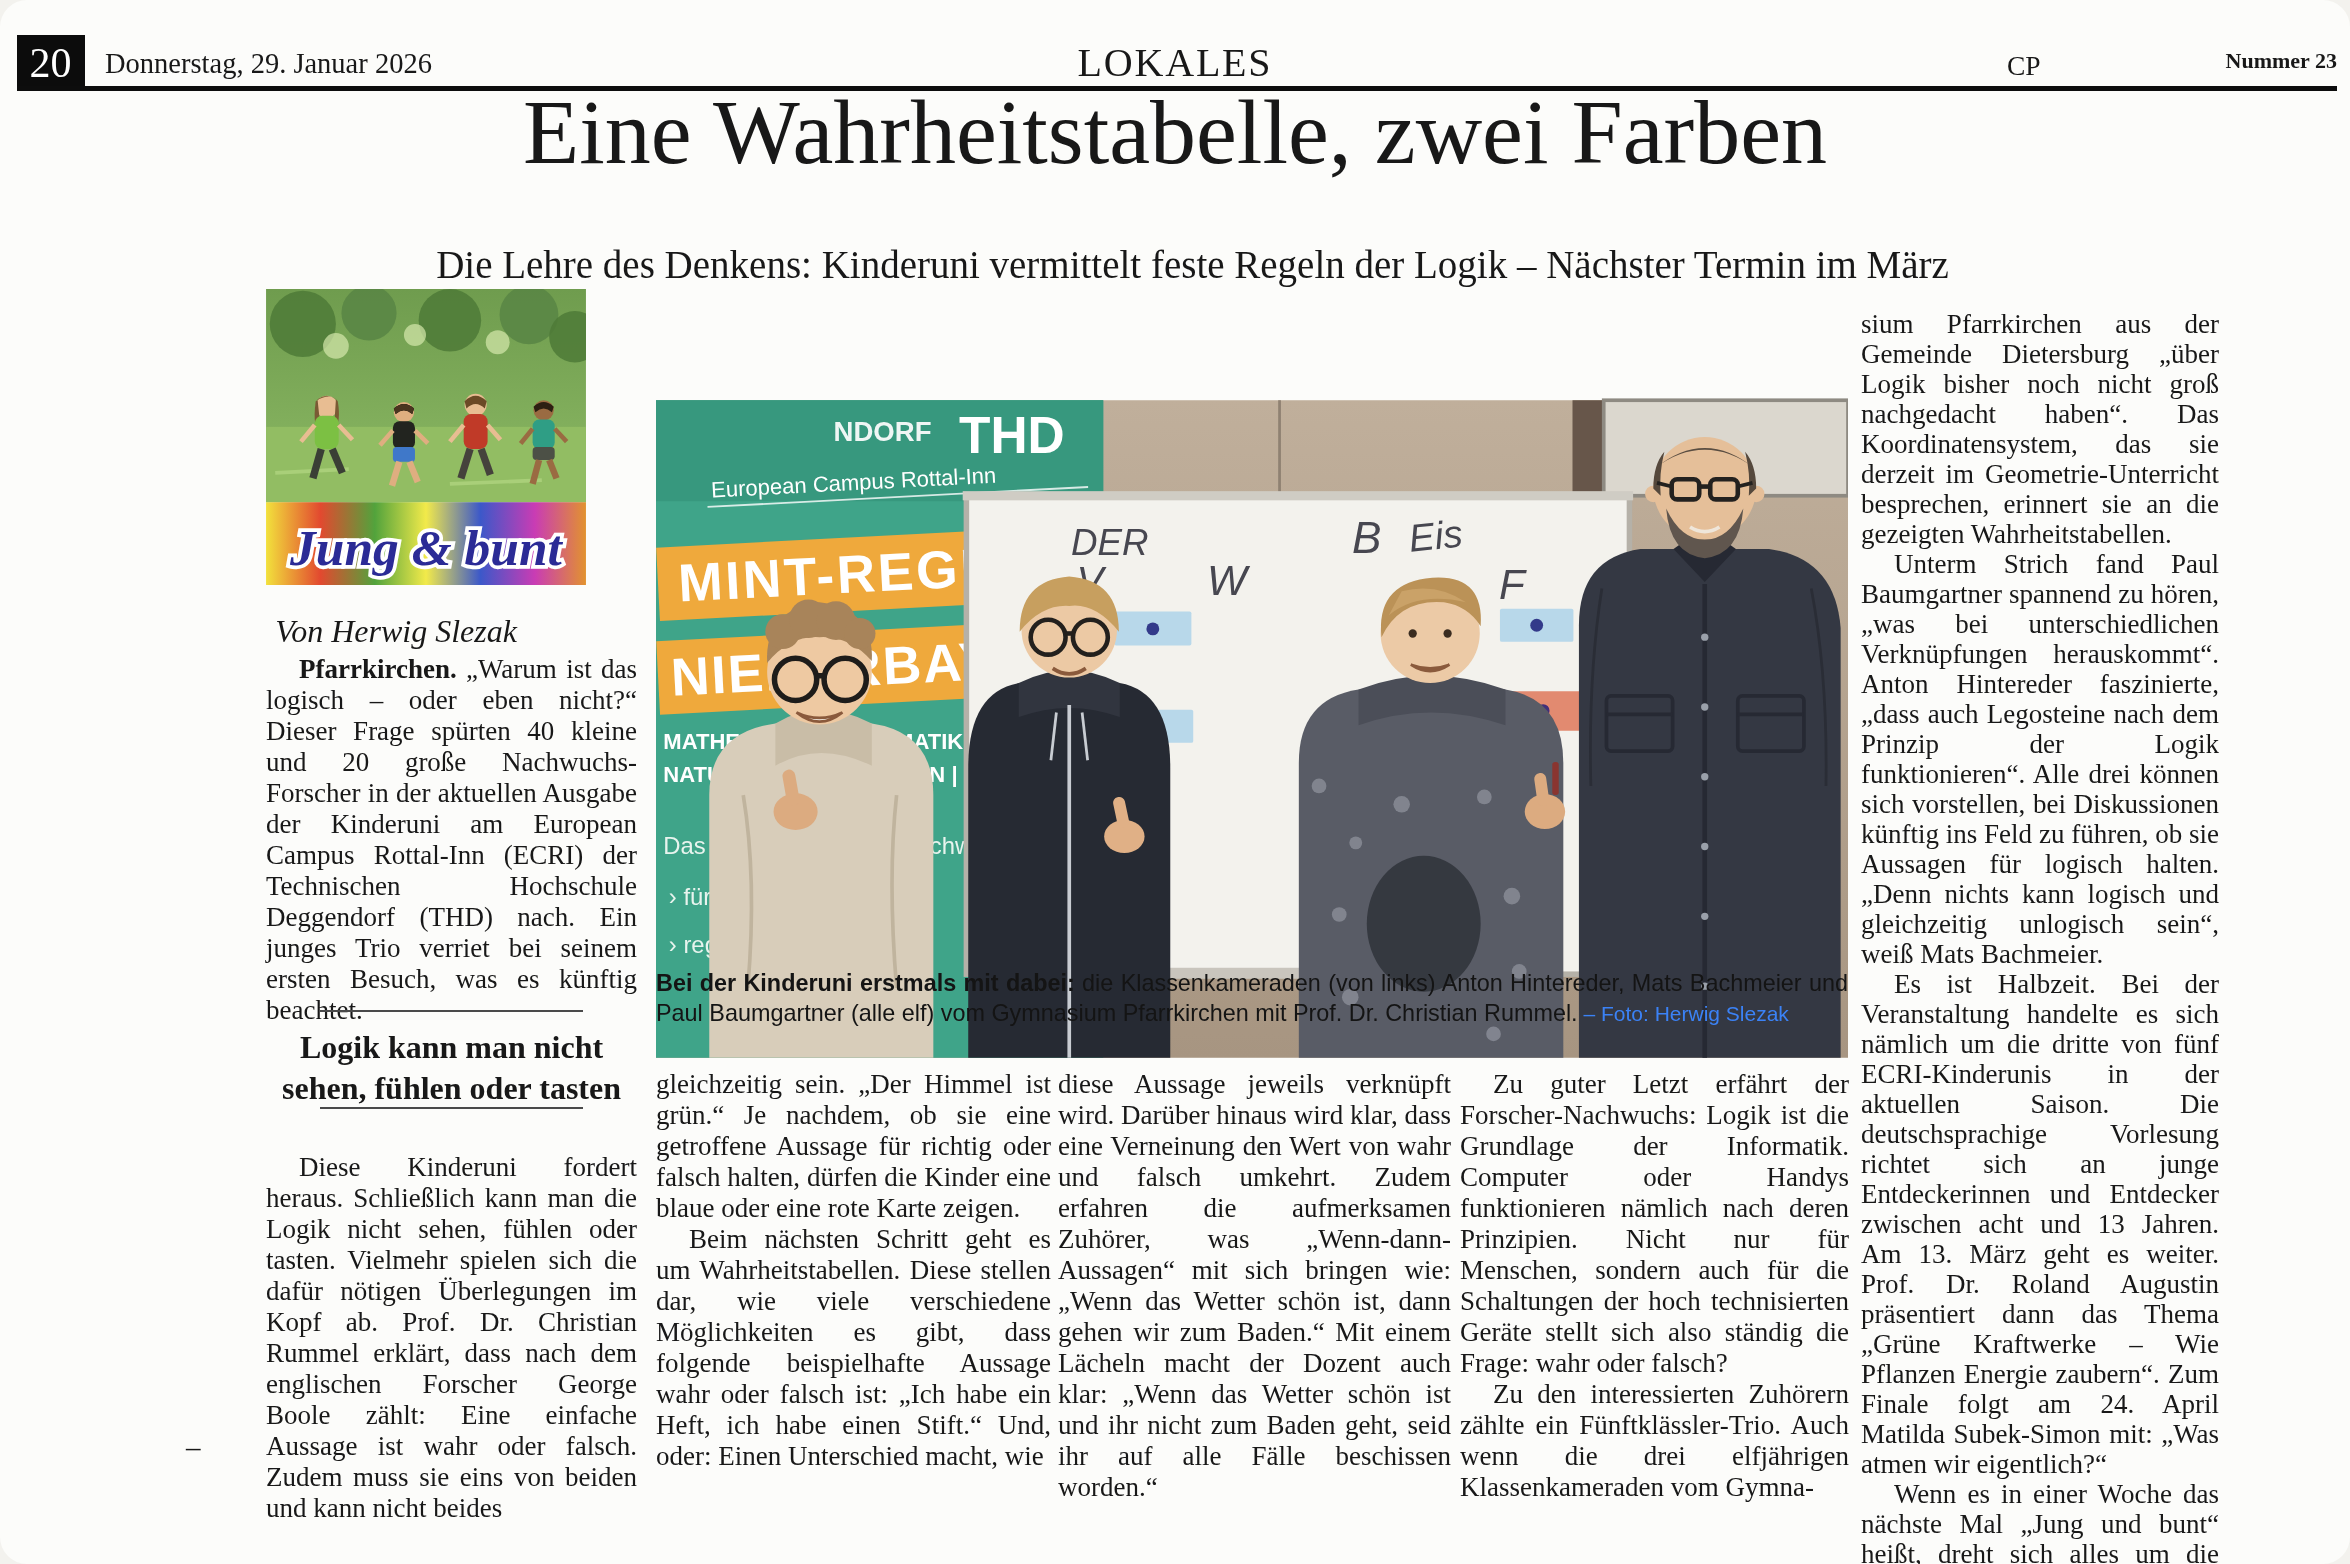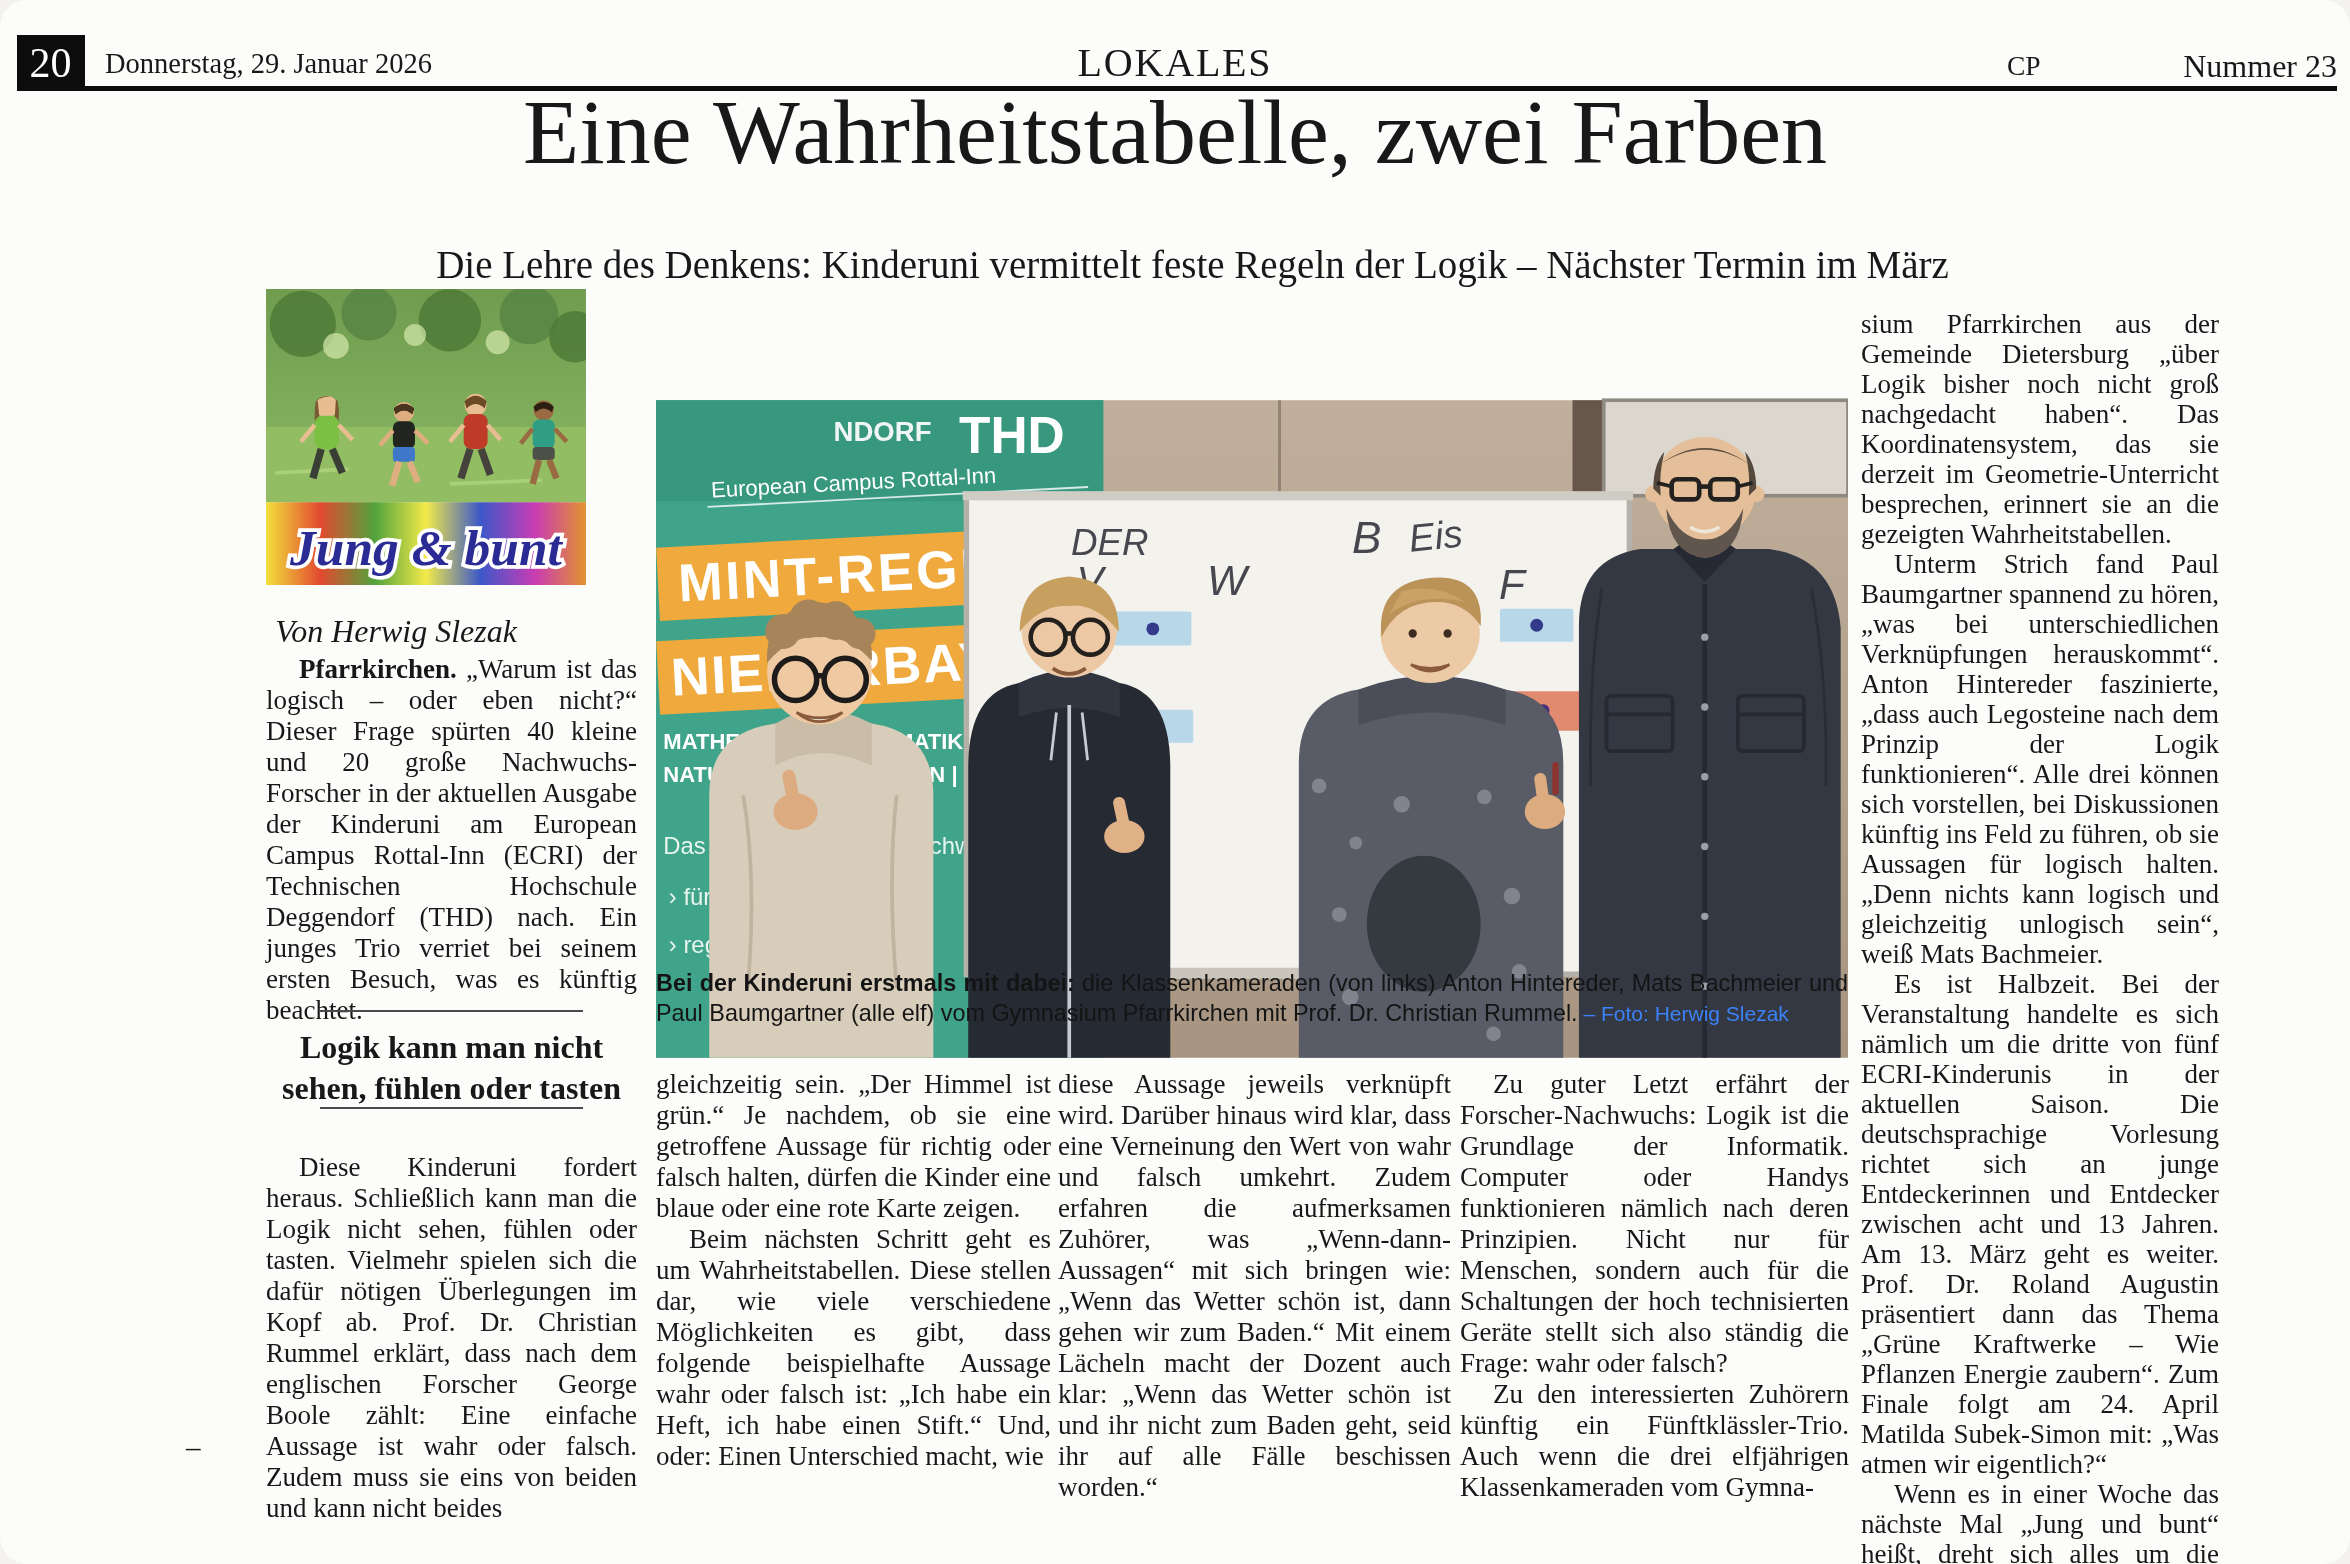--- a/index.html
+++ b/index.html
@@ -6,21 +6,21 @@
   html,body{width:2351px;height:1565px;overflow:hidden;}
   body{background:#f3f2ee;}
   .page{position:absolute;inset:0;background:#fcfcfa;color:#181818;
         font-family:"Liberation Serif","DejaVu Serif",serif;border-radius:27px;}
   
   .pagenum-box{position:absolute;left:16.5px;top:35px;width:68px;height:56px;background:#0c0c0c;
                color:#fff;display:flex;align-items:center;justify-content:center;font-size:42px;}
   .m-date{position:absolute;left:105px;top:48px;font-size:28.5px;}
   .m-section{position:absolute;left:0;right:0;top:39px;text-align:center;font-size:40px;letter-spacing:1.8px;}
   .m-edition{position:absolute;left:2007px;top:50px;font-size:27.5px;}
-  .m-issue{position:absolute;right:13px;top:48px;font-size:32px;}
+  .m-issue{position:absolute;right:13px;top:48px;font-size:22px;font-weight:bold;}
   .head-rule{position:absolute;left:16.5px;right:13px;top:86px;height:4.6px;background:#0d0d0d;}
   
   .headline{position:absolute;left:0;right:0;top:77px;text-align:center;font-size:92px;
             font-weight:normal;line-height:1.2;}
   .subheadline{position:absolute;left:0;right:0;top:242px;text-align:center;font-size:39px;font-weight:normal;padding-left:35px;}
   
   .col{position:absolute;font-size:27px;line-height:31px;text-align:justify;hyphens:auto;}
   .col p{margin:0;}
   .col p.indent{text-indent:33px;}
   .col b{font-weight:bold;}
@@ -316,21 +316,21 @@
 
   <div class="col" id="col2">
       <p>gleichzeitig sein. „Der Himmel ist grün.“ Je nachdem, ob sie eine getroffene Aussage für richtig oder falsch halten, dürfen die Kinder eine blaue oder eine rote Karte zeigen.</p>
       <p class="indent">Beim nächsten Schritt geht es um Wahrheitstabellen. Diese stellen dar, wie viele verschiedene Möglichkeiten es gibt, dass folgende beispielhafte Aussage wahr oder falsch ist: „Ich habe ein Heft, ich habe einen Stift.“ Und, oder: Einen Unterschied macht, wie</p>
     </div>
   <div class="col" id="col3">
       <p>diese Aussage jeweils verknüpft wird. Darüber hinaus wird klar, dass eine Verneinung den Wert von wahr und falsch umkehrt. Zudem erfahren die aufmerksamen Zuhörer, was „Wenn-dann-Aussagen“ mit sich bringen wie: „Wenn das Wetter schön ist, dann gehen wir zum Baden.“ Mit einem Lächeln macht der Dozent auch klar: „Wenn das Wetter schön ist und ihr nicht zum Baden geht, seid ihr auf alle Fälle beschissen worden.“</p>
     </div>
   <div class="col" id="col4">
       <p class="indent">Zu guter Letzt erfährt der Forscher-Nachwuchs: Logik ist die Grundlage der Informatik. Computer oder Handys funktionieren nämlich nach deren Prinzipien. Nicht nur für Menschen, sondern auch für die Schaltungen der hoch technisierten Geräte stellt sich also ständig die Frage: wahr oder falsch?</p>
-      <p class="indent">Zu den interessierten Zuhörern künftig ein Fünftklässler-Trio. Auch wenn die drei elfjährigen Klassenkameraden vom Gymna-</p>
+      <p class="indent">Zu den interessierten Zuhörern zählte ein Fünftklässler-Trio. Auch wenn die drei elfjährigen Klassenkameraden vom Gymna-</p>
     </div>
   <div class="col" id="col5">
       <p>sium Pfarrkirchen aus der Gemeinde Dietersburg „über Logik bisher noch nicht groß nachgedacht haben“. Das Koordinatensystem, das sie derzeit im Geometrie-Unterricht besprechen, erinnert sie an die gezeigten Wahrheitstabellen.</p>
       <p class="indent">Unterm Strich fand Paul Baumgartner spannend zu hören, „was bei unterschiedlichen Verknüpfungen herauskommt“. Anton Hintereder faszinierte, „dass auch Legosteine nach dem Prinzip der Logik funktionieren“. Alle drei können sich vorstellen, bei Diskussionen künftig ins Feld zu führen, ob sie Aussagen für logisch halten. „Denn nichts kann logisch und gleichzeitig unlogisch sein“, weiß Mats Bachmeier.</p>
       <p class="indent">Es ist Halbzeit. Bei der Veranstaltung handelte es sich nämlich um die dritte von fünf ECRI-Kinderunis in der aktuellen Saison. Die deutschsprachige Vorlesung richtet sich an junge Entdeckerinnen und Entdecker zwischen acht und 13 Jahren. Am 13. März geht es weiter. Prof. Dr. Roland Augustin präsentiert dann das Thema „Grüne Kraftwerke – Wie Pflanzen Energie zaubern“. Zum Finale folgt am 24. April Matilda Subek-Simon mit: „Was atmen wir eigentlich?“</p>
       <p class="indent">Wenn es in einer Woche das nächste Mal „Jung und bunt“ heißt, dreht sich alles um die Wild Nation Teenies und den Fasching.</p>
     </div>
 
 </div>
 

